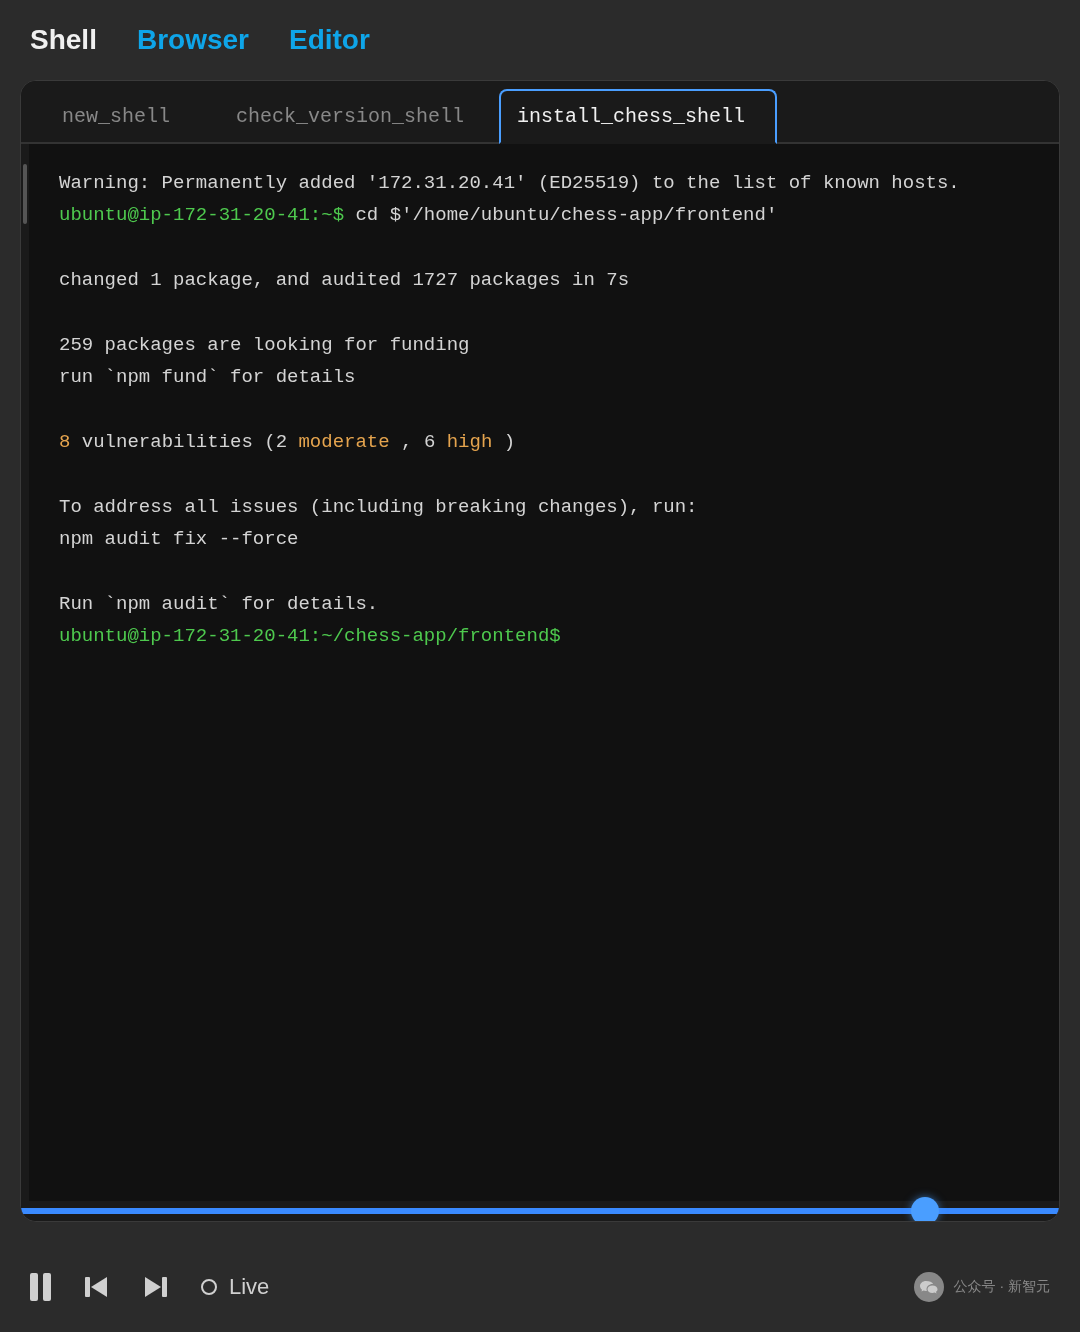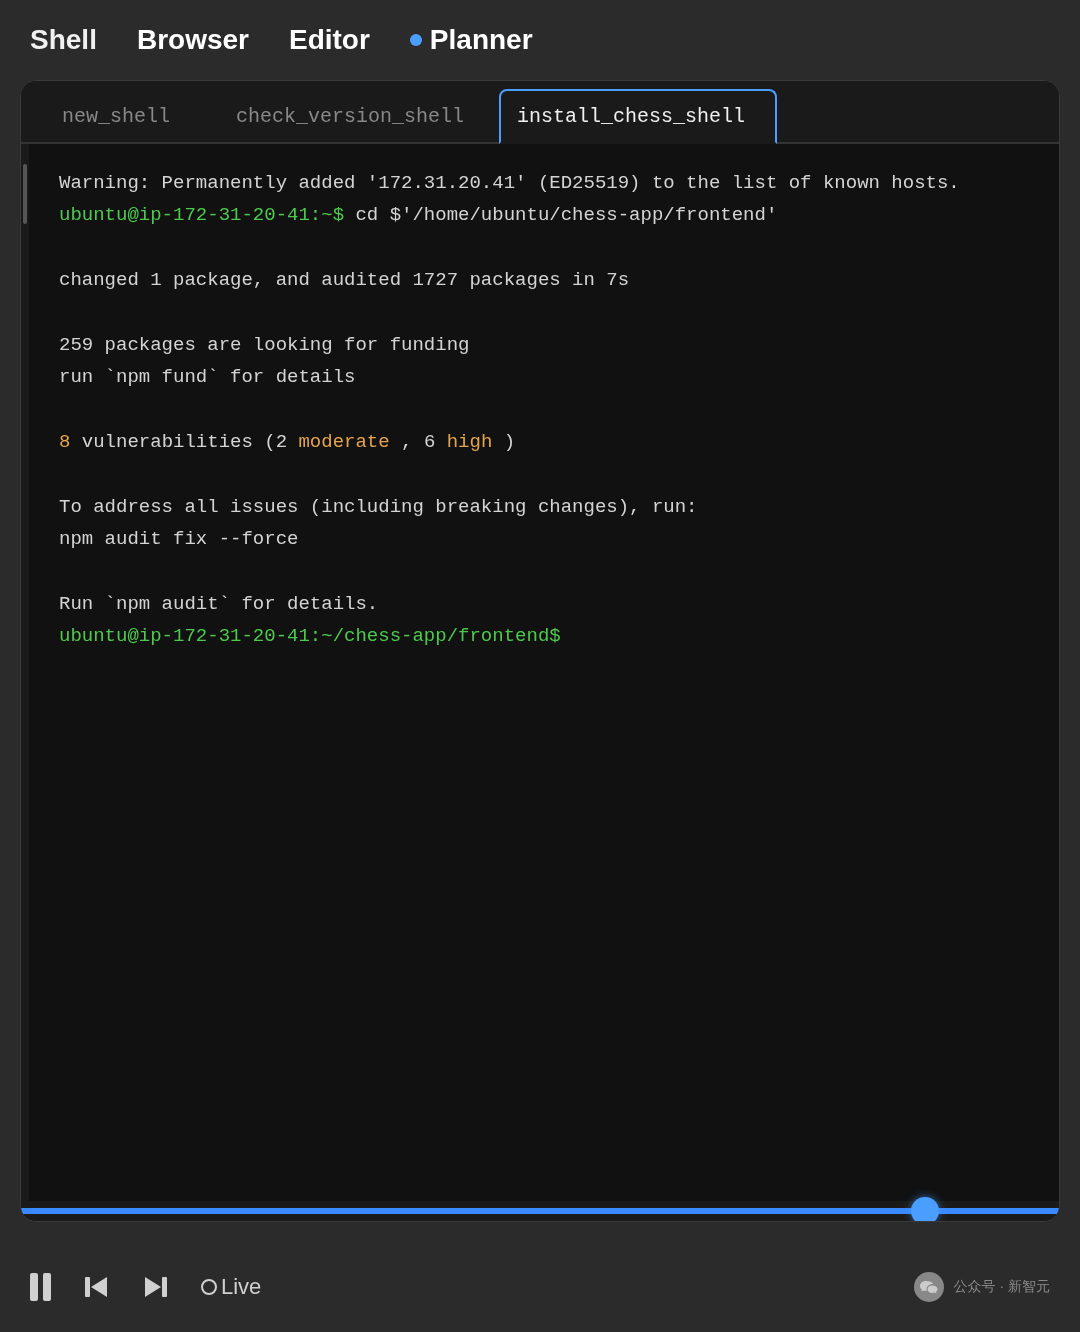--- a/index.html
+++ b/index.html
@@ -21,21 +21,21 @@
       padding: 13px 30px;
       height: 80px;
       background: #2b2b2b;
       flex-shrink: 0;
       gap: 40px;
     }
 
     .nav-item {
       font-size: 28px;
       font-weight: 600;
-      color: #ffffff;
+      color: #0ea5e9;
       cursor: pointer;
       padding: 8px 0;
     }
 
     .nav-item.active {
       color: #f0f0f0;
     }
 
     .nav-item.planner {
       display: flex;
@@ -209,21 +209,21 @@
     .pause-bar {
       width: 8px;
       height: 28px;
       background: #d0d0d0;
       border-radius: 2px;
     }
 
     .live-indicator {
       display: flex;
       align-items: center;
-      gap: 4px;
+      gap: 12px;
       color: #d0d0d0;
       font-size: 22px;
       font-weight: 500;
     }
 
     .live-circle {
       width: 16px;
       height: 16px;
       border: 2px solid #d0d0d0;
       border-radius: 50%;
@@ -252,24 +252,20 @@
       margin-bottom: 2px;
     }
   </style>
 </head>
 <body>
 
 <div class="top-nav">
   <span class="nav-item active">Shell</span>
   <span class="nav-item">Browser</span>
   <span class="nav-item">Editor</span>
-  <span class="nav-item planner">
-    <span class="planner-dot"></span>
-    <span>Planner</span>
-  </span>
 </div>
 
 <div class="main-content">
   <div class="terminal-container">
 
     <div class="tabs">
       <div class="tab">new_shell</div>
       <div class="tab">check_version_shell</div>
       <div class="tab active">install_chess_shell</div>
     </div>

